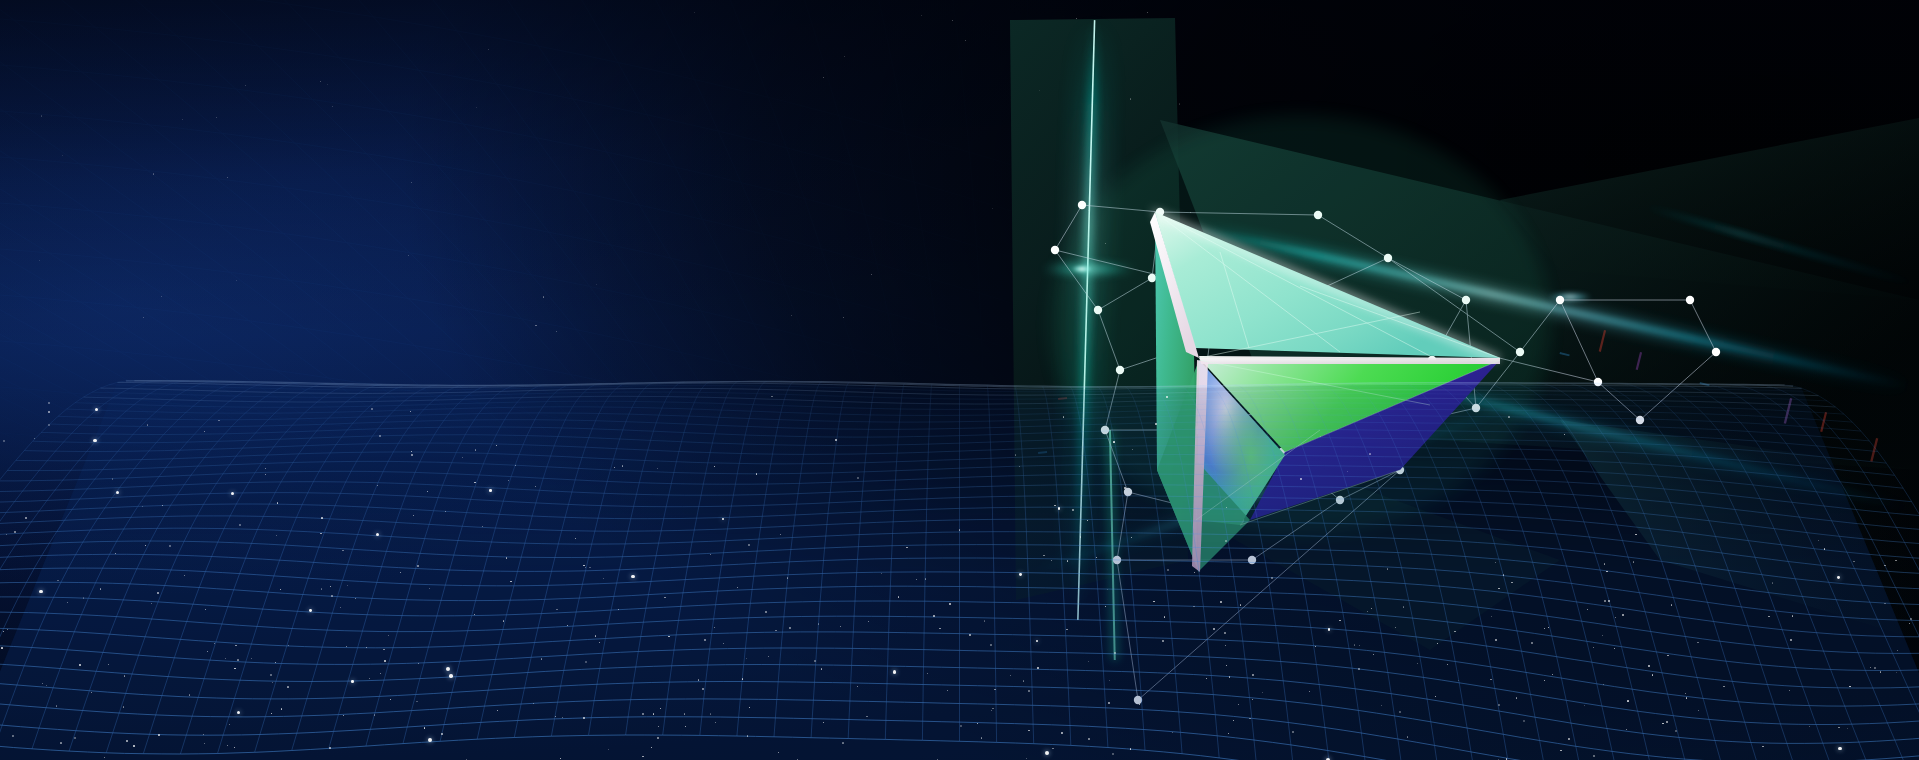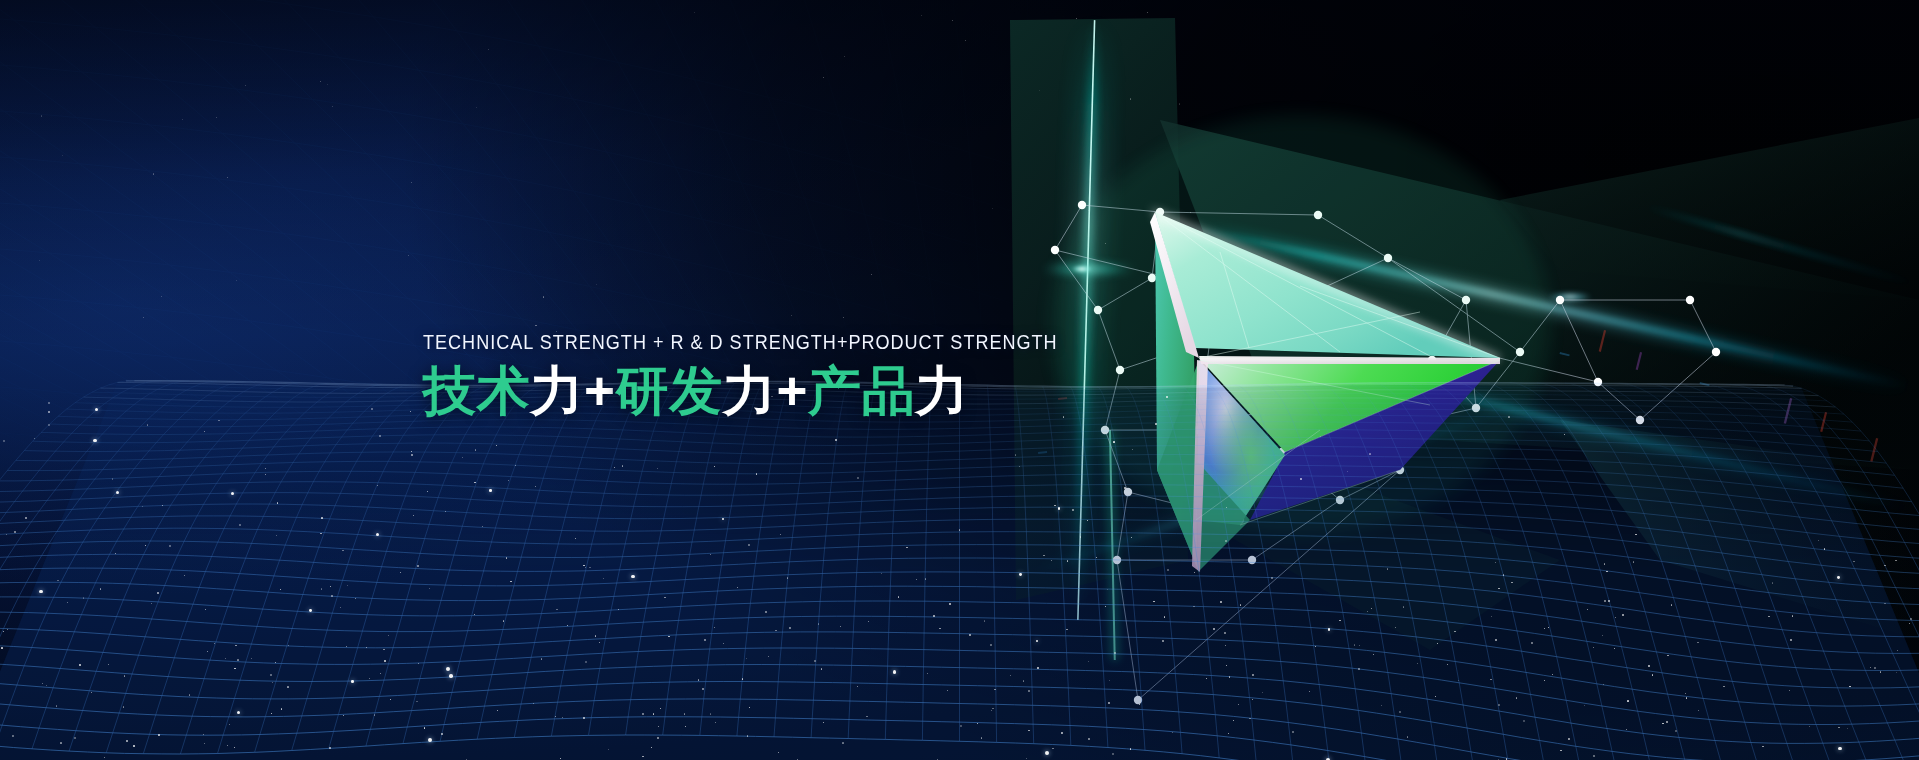--- a/index.html
+++ b/index.html
@@ -1031,18 +1031,14 @@
       <div class="dot" style="left: 475.6px; top: 106.7px; width: 1.2px; height: 1.2px; opacity: 0.16;"></div>
       <div class="dot" style="left: 920.6px; top: 14.6px; width: 1.2px; height: 1.2px; opacity: 0.19;"></div>
       <div class="dot" style="left: 555.7px; top: 330.9px; width: 1.2px; height: 1.2px; opacity: 0.34;"></div>
       <div class="dot" style="left: 535.4px; top: 325.3px; width: 1.2px; height: 1.2px; opacity: 0.42;"></div>
       <div class="dot" style="left: 226.8px; top: 176.5px; width: 1.2px; height: 1.2px; opacity: 0.34;"></div>
       <div class="dot" style="left: 871px; top: 274px; width: 1.2px; height: 1.2px; opacity: 0.37;"></div>
       <div class="dot" style="left: 142.5px; top: 317.2px; width: 1.2px; height: 1.2px; opacity: 0.33;"></div>
       <div class="dot" style="left: 1087.6px; top: 210px; width: 1.2px; height: 1.2px; opacity: 0.17;"></div>
     </div>
 
-  <div class="text-block">
-    <div class="eyebrow">TECHNICAL STRENGTH + R &amp; D STRENGTH+PRODUCT STRENGTH</div>
-    <div class="headline" id="headline"><span class="hl-green">技术</span><span class="hl-white">力</span><span class="hl-white">+</span><span class="hl-green">研发</span><span class="hl-white">力</span><span class="hl-white">+</span><span class="hl-green">产品</span><span class="hl-white">力</span></div>
-  </div>
 
 </div>
 
 </body></html>

